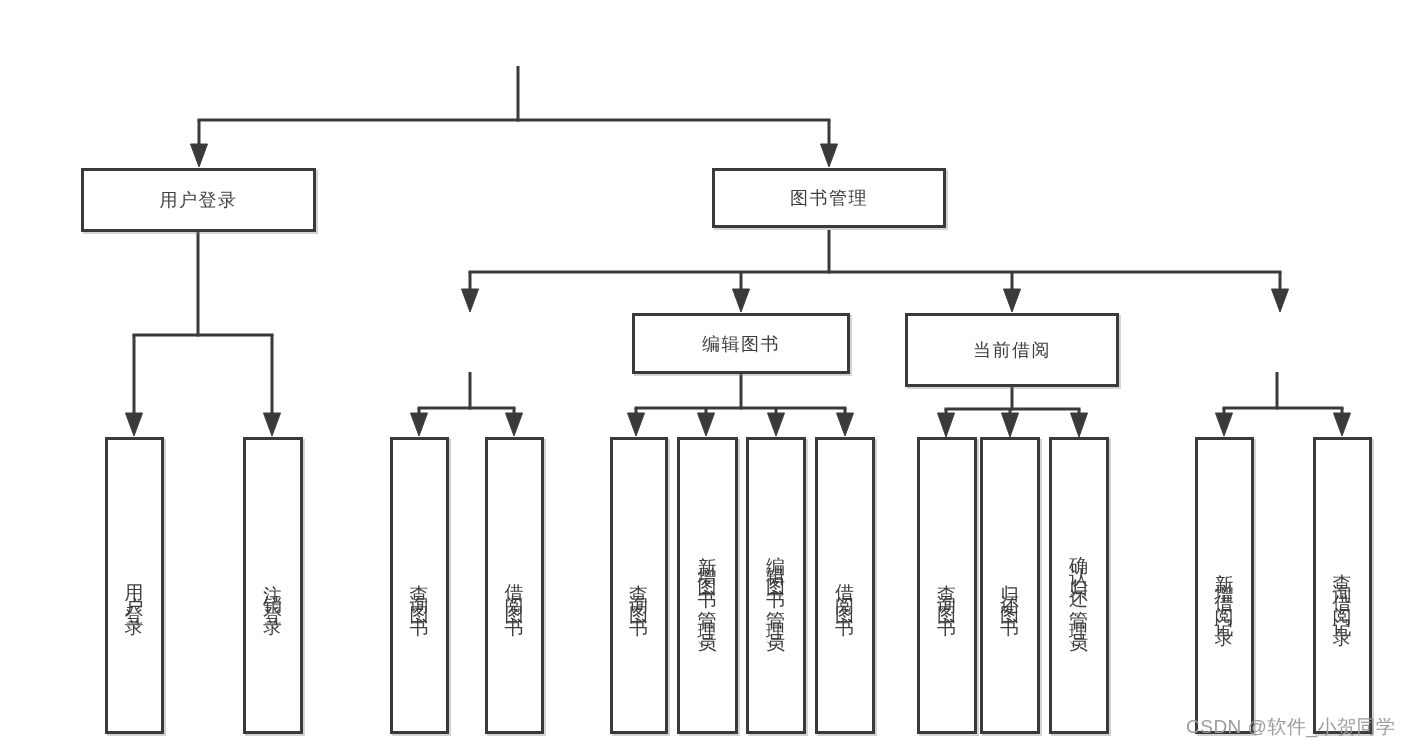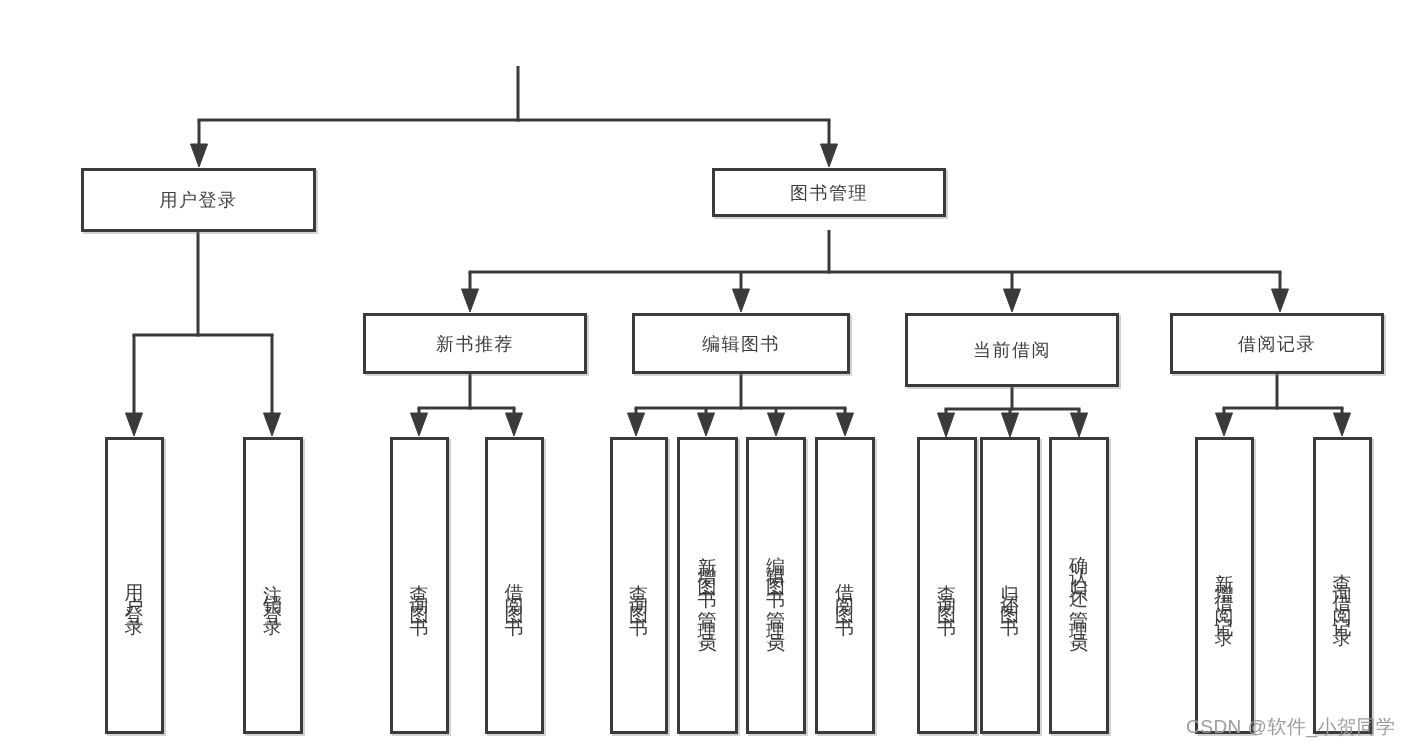--- a/index.html
+++ b/index.html
@@ -137,36 +137,30 @@
       <line x1="1342" y1="408" x2="1342" y2="416"></line>
       <polygon points="1215.5,413 1232.5,413 1224,436" stroke-width="1"></polygon>
       <polygon points="1333.5,413 1350.5,413 1342,436" stroke-width="1"></polygon>
     </g>
   </svg>
 
 
   <div class="box" style="left:81px; top:168px; width:235px; height:64px;">
     <span class="hlabel">用户登录</span>
   </div>
-  <div class="box" style="left:712px; top:168px; width:234px; height:49px;">
+  <div class="box" style="left:712px; top:168px; width:234px; height:60px;">
     <span class="hlabel">图书管理</span>
   </div>
 
-  <div class="box" style="left:363px; top:313px; width:224px; height:61px;">
-    <span class="hlabel">新书推荐</span>
-  </div>
   <div class="box" style="left:632px; top:313px; width:218px; height:61px;">
     <span class="hlabel">编辑图书</span>
   </div>
   <div class="box" style="left:905px; top:313px; width:214px; height:74px;">
     <span class="hlabel">当前借阅</span>
   </div>
-  <div class="box" style="left:1170px; top:313px; width:214px; height:61px;">
-    <span class="hlabel">借阅记录</span>
-  </div>
 
   <div class="box" style="left:105px; top:437px; width:59px; height:297px;">
     <span class="vtext">用户登录</span>
   </div>
   <div class="box" style="left:243px; top:437px; width:60px; height:297px;">
     <span class="vtext">注销登录</span>
   </div>
 
   <div class="box" style="left:390px; top:437px; width:59px; height:297px;">
     <span class="vtext">查询图书</span>

